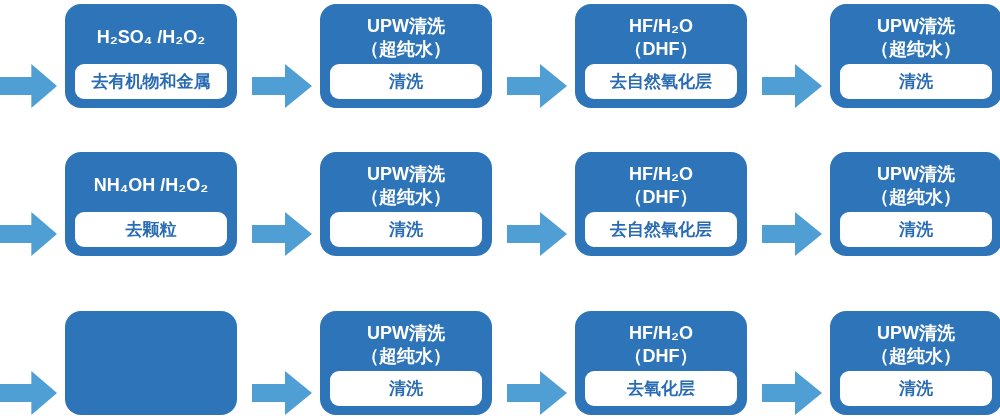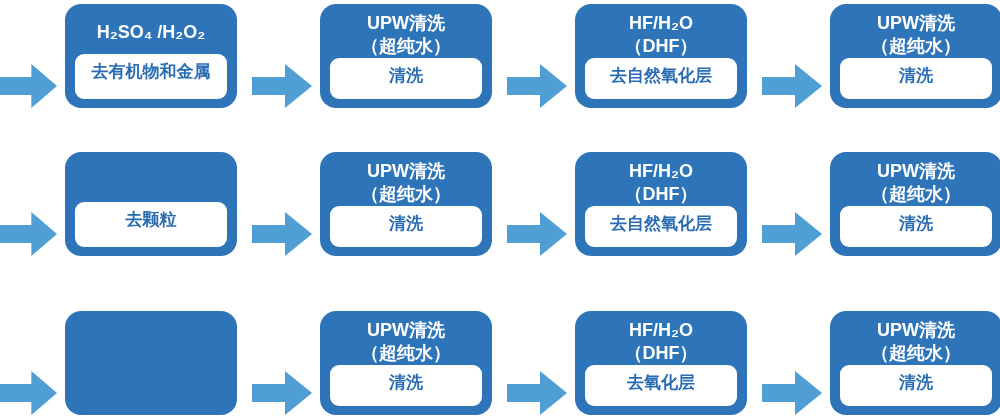--- a/index.html
+++ b/index.html
@@ -62,21 +62,21 @@
     flex: 1;
     display: flex;
     flex-direction: column;
     justify-content: center;
   }
   .step-pill {
     width: 100%;
     box-sizing: border-box;
     background: var(--pill-bg, #ffffff);
     border-radius: 9px;
-    height: 45px;
+    height: 35px;
     line-height: 35px;
     text-align: center;
     color: var(--label-text-blue, #2a6cb4);
     font-weight: bold;
     font-size: 17px;
     white-space: nowrap;
   }
 </style>
 </head>
 <body>
@@ -134,20 +134,21 @@
   </div>
 
   <div class="row row-2">
     <span class="arrow arrow-first">
         <svg viewBox="0 0 60 44" preserveAspectRatio="none">
           <polygon fill="currentColor" points="0,13 33,13 33,0 60,22 33,44 33,31 0,31"></polygon>
         </svg>
       </span>
     <div class="step">
       <div class="step-title">
+        <div>NH₄OH /H₂O₂</div>
       </div>
       <div class="step-pill">去颗粒</div>
     </div>
     <span class="arrow">
         <svg viewBox="0 0 60 44" preserveAspectRatio="none">
           <polygon fill="currentColor" points="0,13 33,13 33,0 60,22 33,44 33,31 0,31"></polygon>
         </svg>
       </span>
     <div class="step">
       <div class="step-title">

